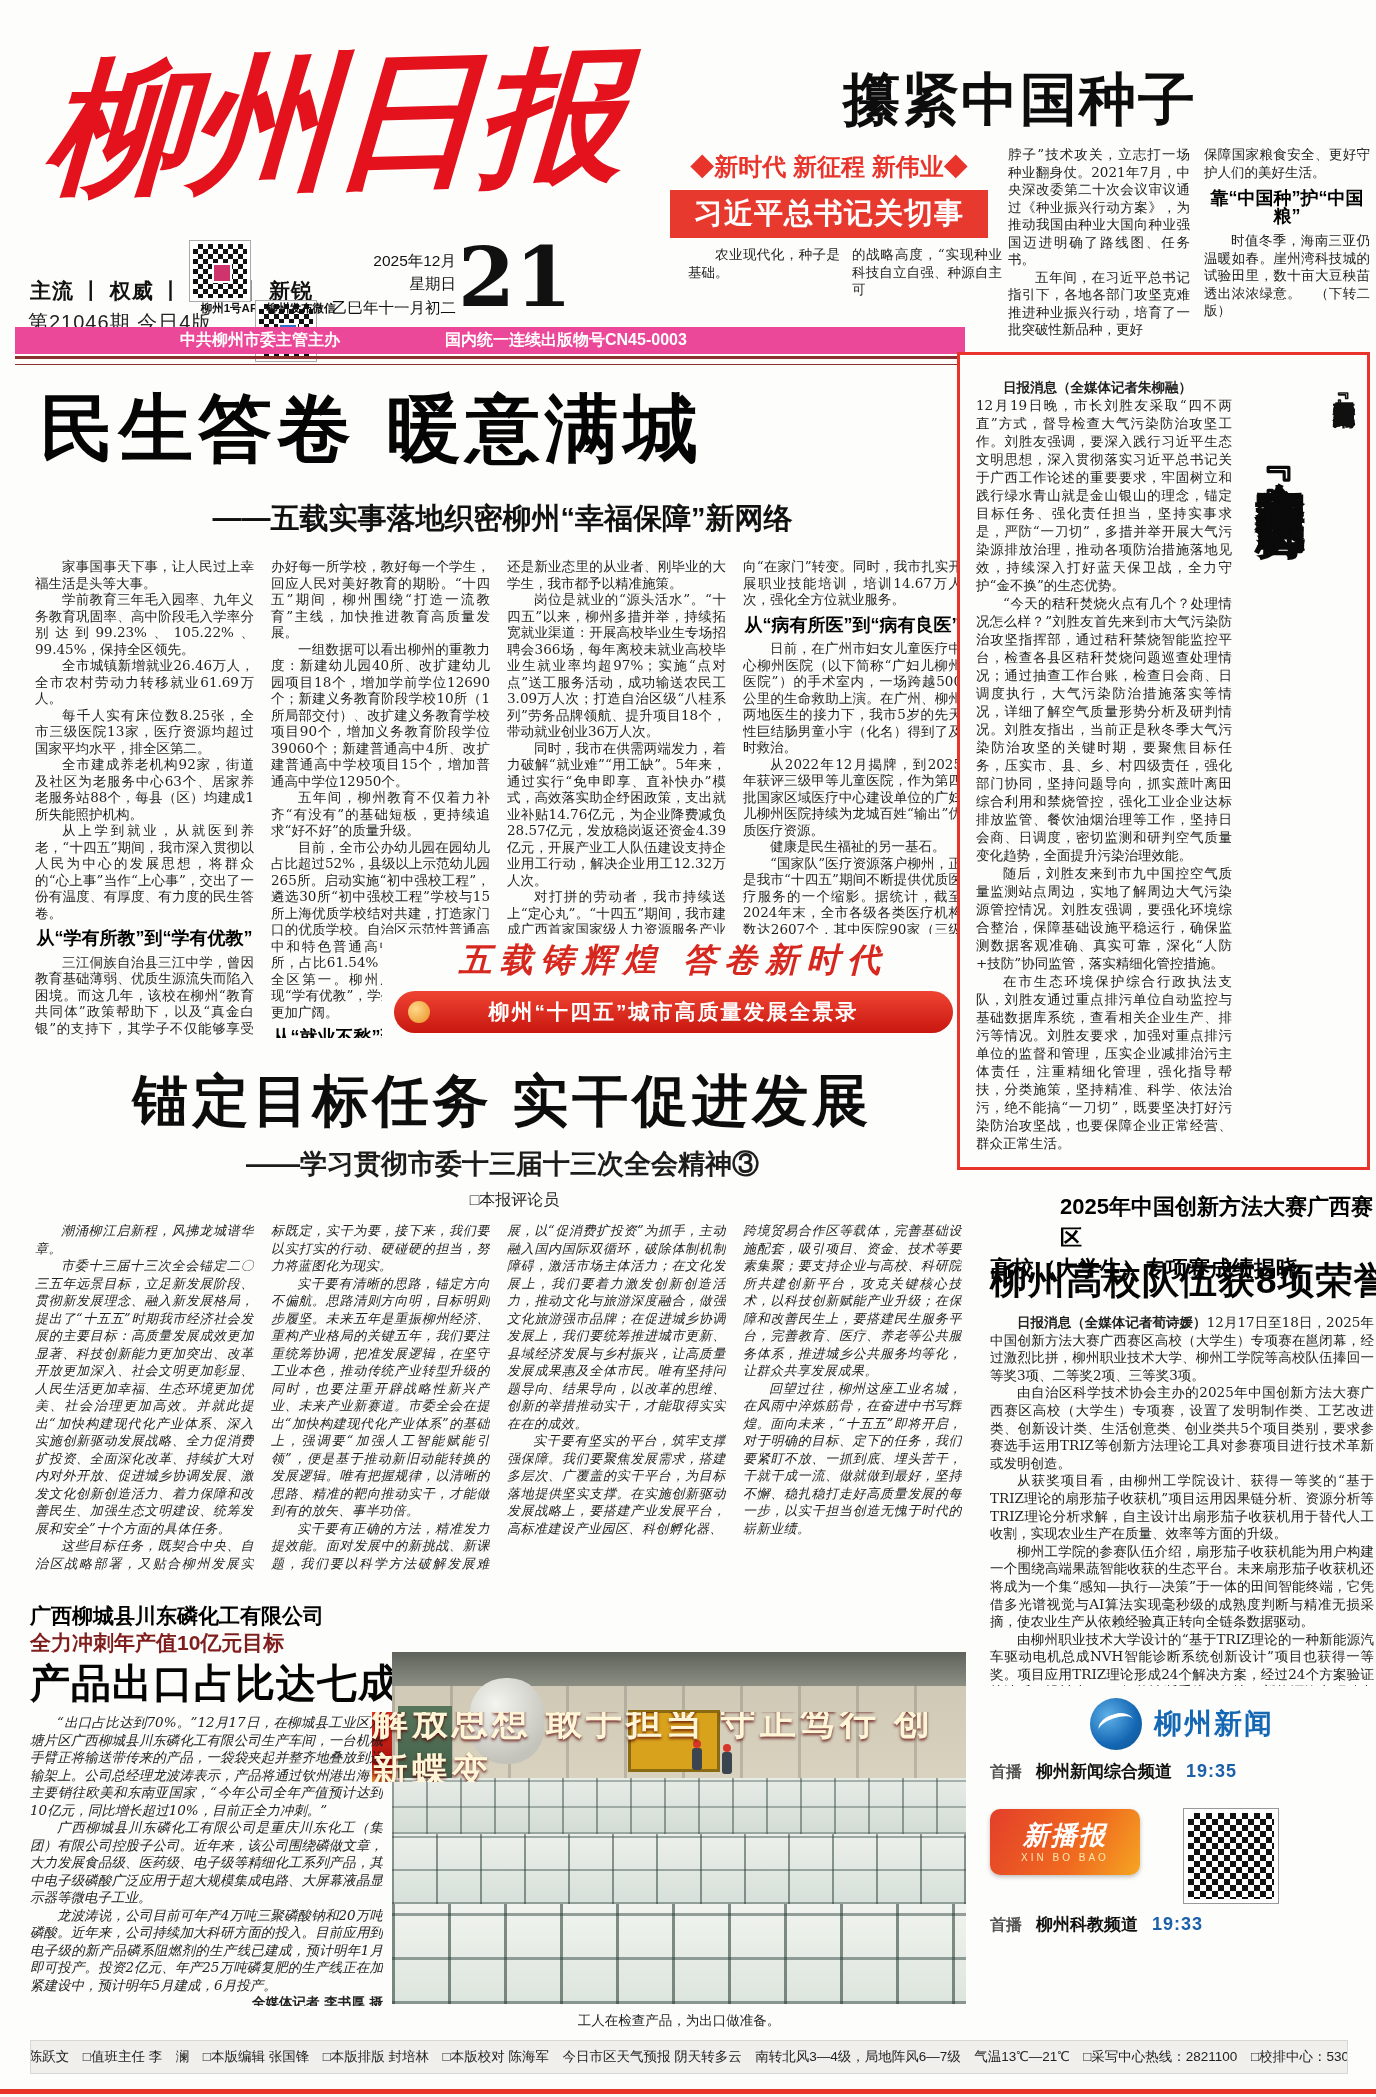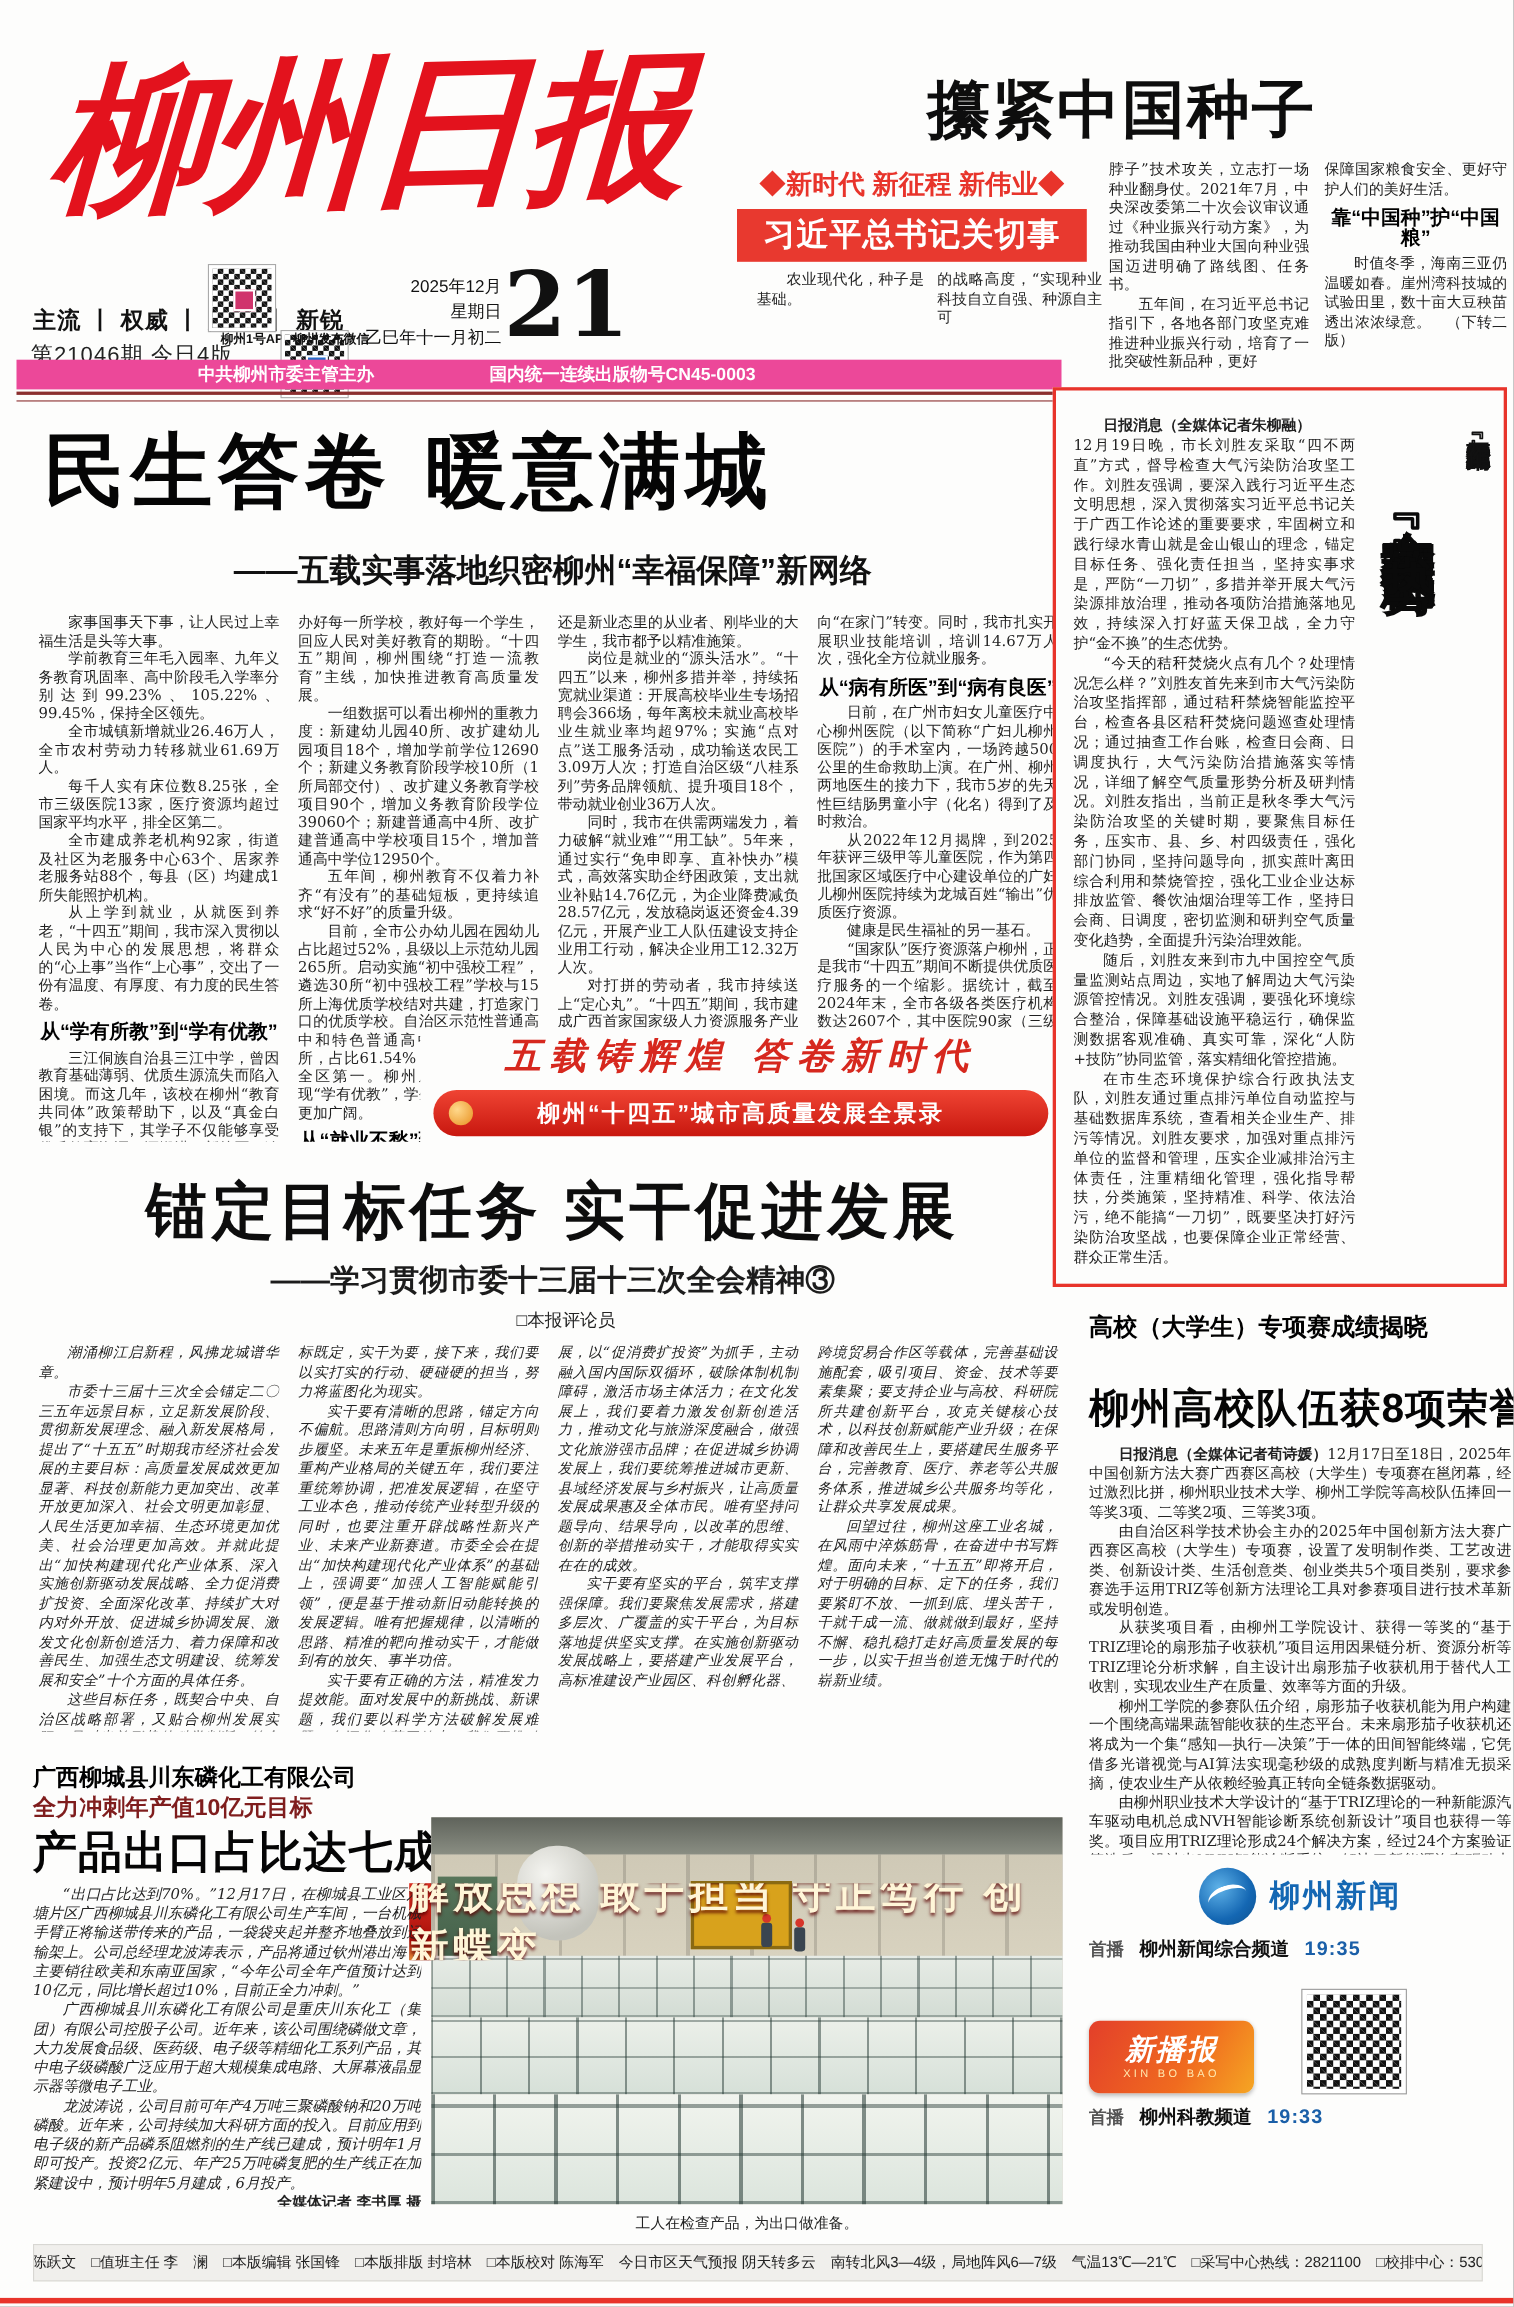--- a/index.html
+++ b/index.html
@@ -138,21 +138,21 @@
   .tv-row{display:flex;align-items:center;justify-content:center;gap:12px;}
   #tv1-logo{width:52px;height:52px;border-radius:50%;position:relative;
     background:radial-gradient(circle at 35% 35%,#5fb2e8,#1467b3 60%,#0d4f8c);}
   #tv1-logo::after{content:"";position:absolute;left:8px;top:16px;width:36px;height:18px;border-radius:50%;
     border-top:4px solid #fff;transform:rotate(-18deg);}
   #tv1-name{font-size:28px;font-weight:900;color:#1467b3;letter-spacing:2px;}
   .tv-line{margin-top:10px;font-size:16px;color:#333;display:flex;gap:14px;align-items:baseline;justify-content:flex-start;}
   .tv-line .lab{font-weight:bold;color:#555;}
   .tv-line .chan{font-weight:bold;color:#111;font-size:17px;}
   .tv-line .time{font-weight:900;color:#1a5fa8;font-size:18px;letter-spacing:1px;}
-  #tv2-row{margin-top:26px;display:flex;align-items:flex-end;gap:44px;}
+  #tv2-row{margin-top:26px;display:flex;align-items:flex-start;gap:44px;}
   #tv2-logo{width:150px;height:66px;border-radius:10px;display:flex;flex-direction:column;align-items:center;
     justify-content:center;background:linear-gradient(120deg,#e33f2a,#f06b1f 60%,#f5a623);
     box-shadow:0 2px 4px rgba(0,0,0,.25);}
   #tv2-name{font-size:26px;font-weight:900;font-style:italic;color:#fff;letter-spacing:2px;line-height:1;}
   #tv2-sub{font-size:10px;letter-spacing:3px;color:#ffe9b0;margin-top:4px;}
   #tv2-qr{width:86px;height:86px;border:4px solid #fff;outline:1px solid #999;
       background-image:linear-gradient(45deg,#111 25%,transparent 25%,transparent 75%,#111 75%),
                        linear-gradient(45deg,#111 25%,#fff 25%,#fff 75%,#111 75%);
       background-size:12px 12px;background-position:0 0,6px 6px;}
 
@@ -300,20 +300,21 @@
     <div class="ph-machine"></div>
     <div class="ph-band b1"></div>
     <div class="ph-worker" style="left:300px;top:96px;"></div>
     <div class="ph-worker" style="left:330px;top:100px;"></div>
     <div class="ph-band b2"></div>
     <div class="ph-band b3"></div>
   </div>
   <div id="photo-caption" class="abs">工人在检查产品，为出口做准备。</div>
 
   <div id="innov-kicker" class="abs">
+    <span class="l1">2025年中国创新方法大赛广西赛区</span>
     <span class="l2">高校（大学生）专项赛成绩揭晓</span>
   </div>
   <div id="innov-headline" class="abs">柳州高校队伍获8项荣誉</div>
   <div id="innov-body" class="abs col-text">
       <p><strong>日报消息（全媒体记者荀诗媛）</strong>12月17日至18日，2025年中国创新方法大赛广西赛区高校（大学生）专项赛在邕闭幕，经过激烈比拼，柳州职业技术大学、柳州工学院等高校队伍捧回一等奖3项、二等奖2项、三等奖3项。</p>
       <p>由自治区科学技术协会主办的2025年中国创新方法大赛广西赛区高校（大学生）专项赛，设置了发明制作类、工艺改进类、创新设计类、生活创意类、创业类共5个项目类别，要求参赛选手运用TRIZ等创新方法理论工具对参赛项目进行技术革新或发明创造。</p>
       <p>从获奖项目看，由柳州工学院设计、获得一等奖的“基于TRIZ理论的扇形茄子收获机”项目运用因果链分析、资源分析等TRIZ理论分析求解，自主设计出扇形茄子收获机用于替代人工收割，实现农业生产在质量、效率等方面的升级。</p>
       <p>柳州工学院的参赛队伍介绍，扇形茄子收获机能为用户构建一个围绕高端果蔬智能收获的生态平台。未来扇形茄子收获机还将成为一个集“感知—执行—决策”于一体的田间智能终端，它凭借多光谱视觉与AI算法实现毫秒级的成熟度判断与精准无损采摘，使农业生产从依赖经验真正转向全链条数据驱动。</p>
       <p>由柳州职业技术大学设计的“基于TRIZ理论的一种新能源汽车驱动电机总成NVH智能诊断系统创新设计”项目也获得一等奖。项目应用TRIZ理论形成24个解决方案，经过24个方案验证筛选后，设计出NVH智能诊断系统，解决了新能源汽车驱动电机总成NVH检测的行业难题，提高了检测效率。</p>
     </div>

